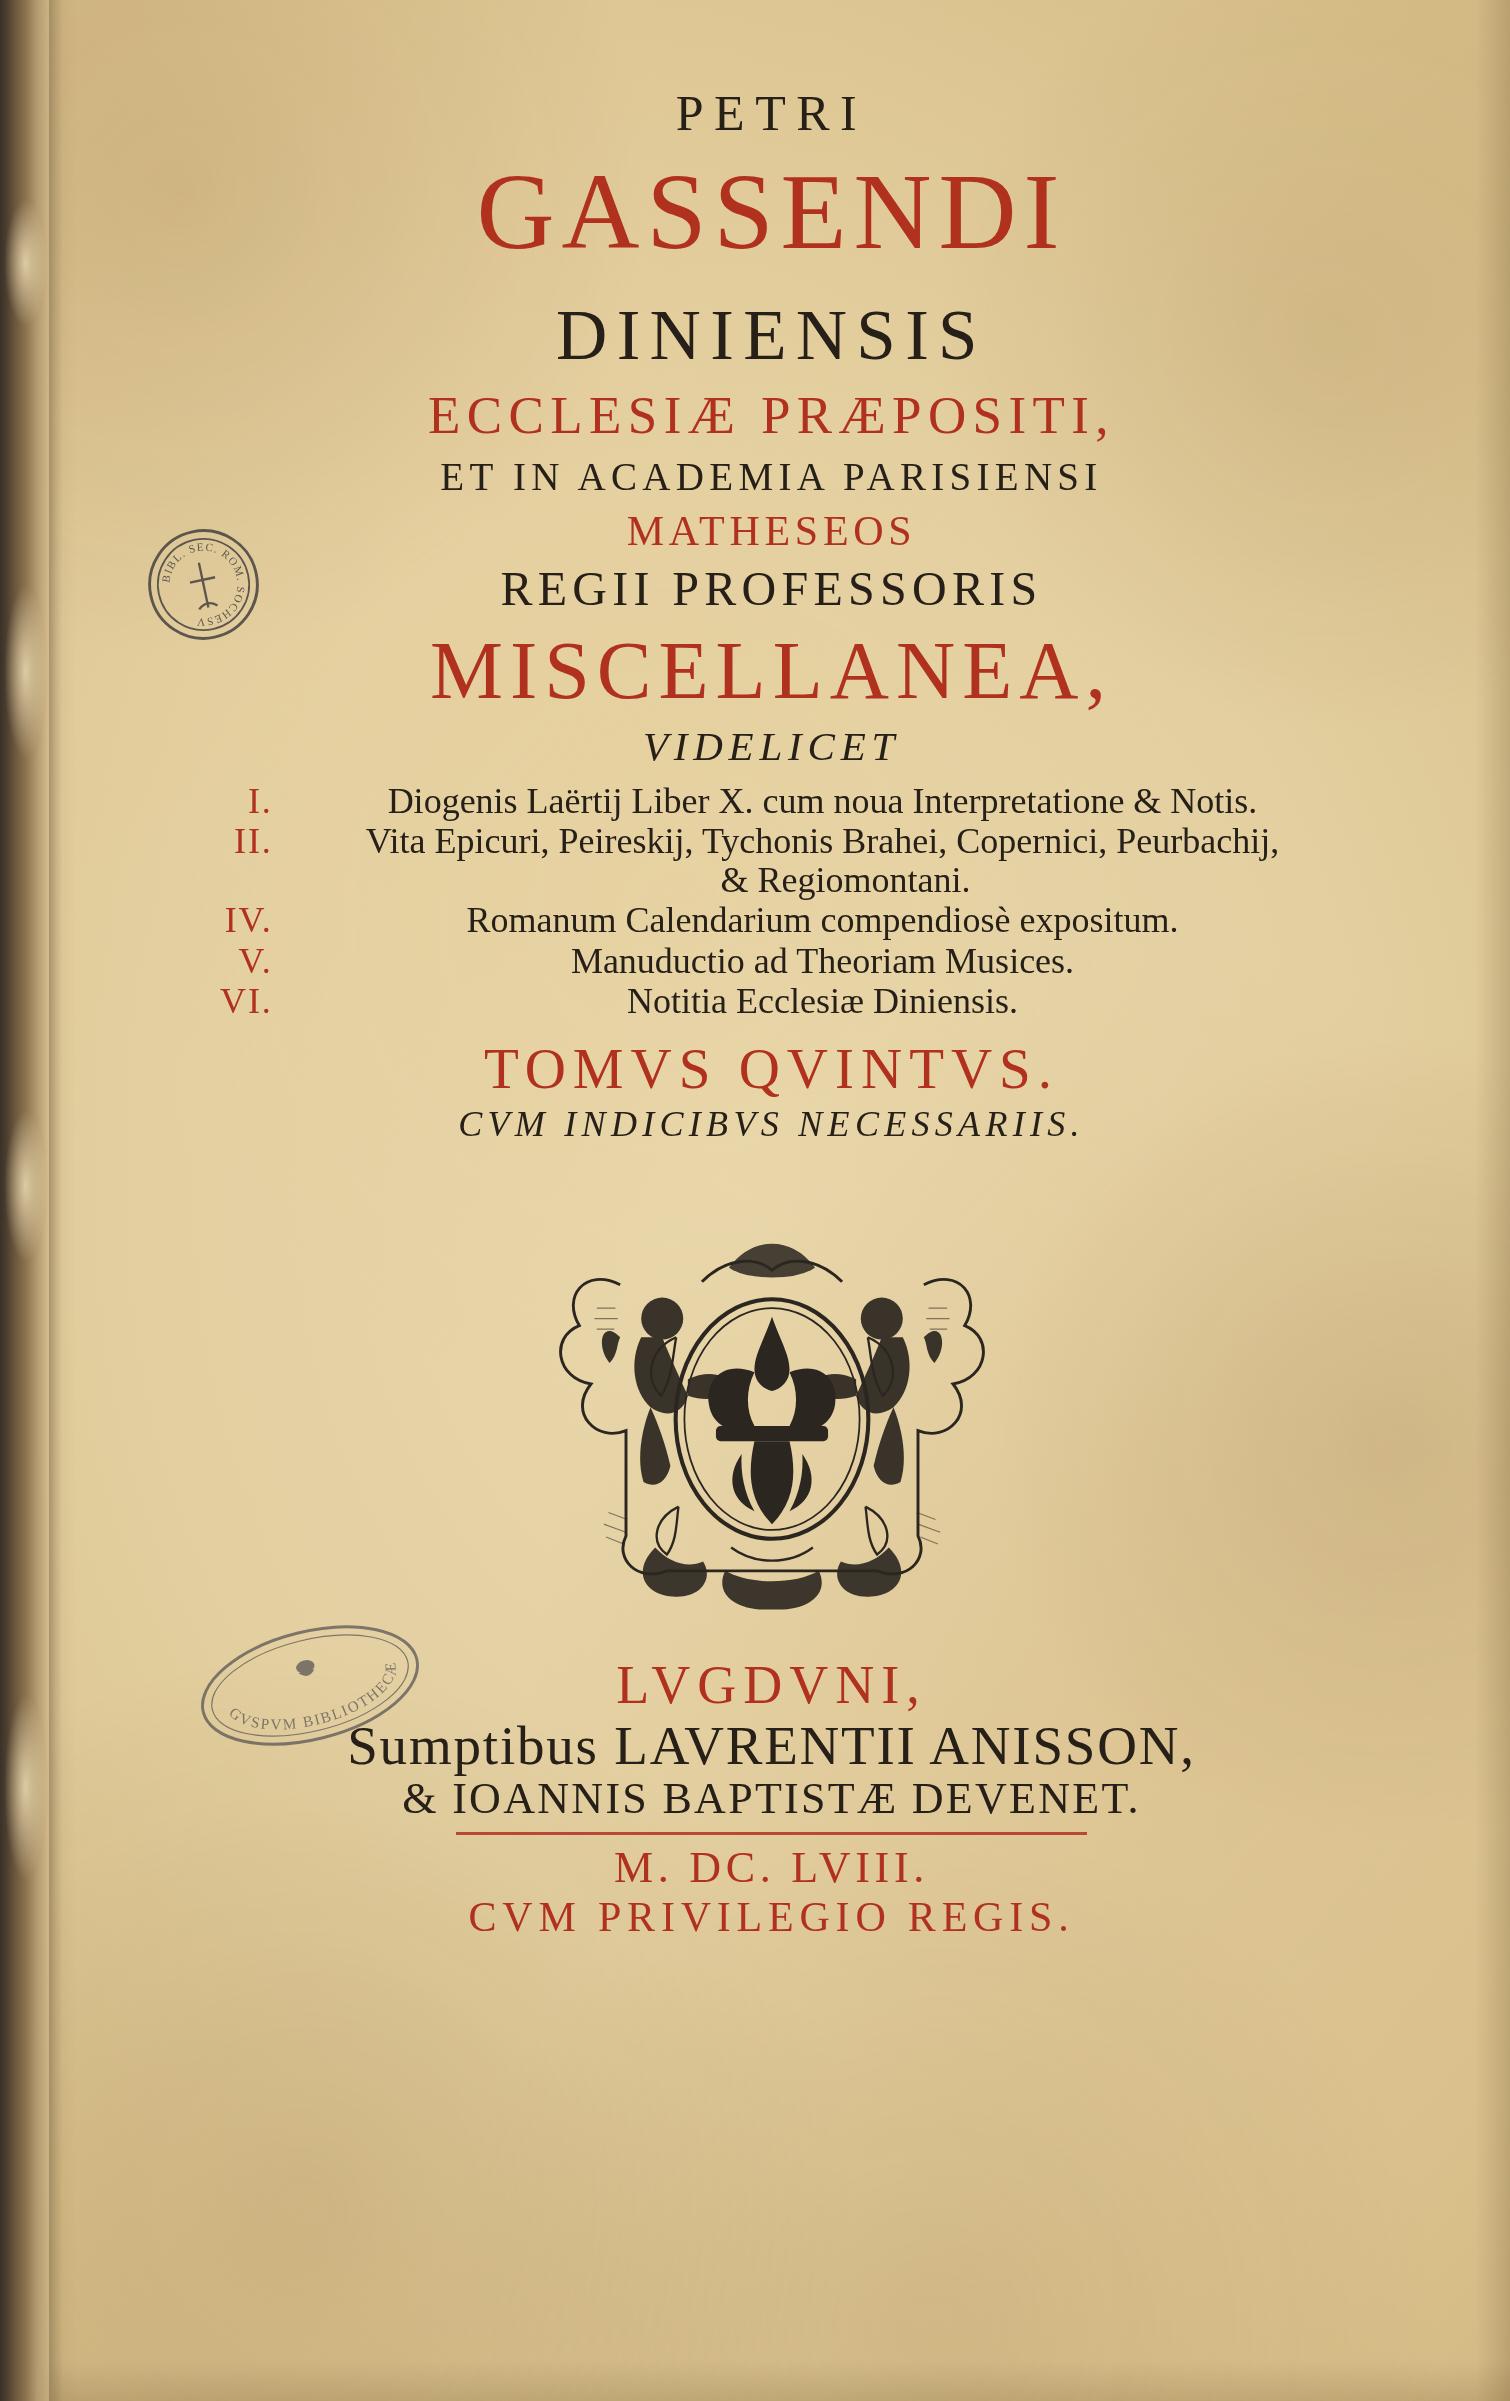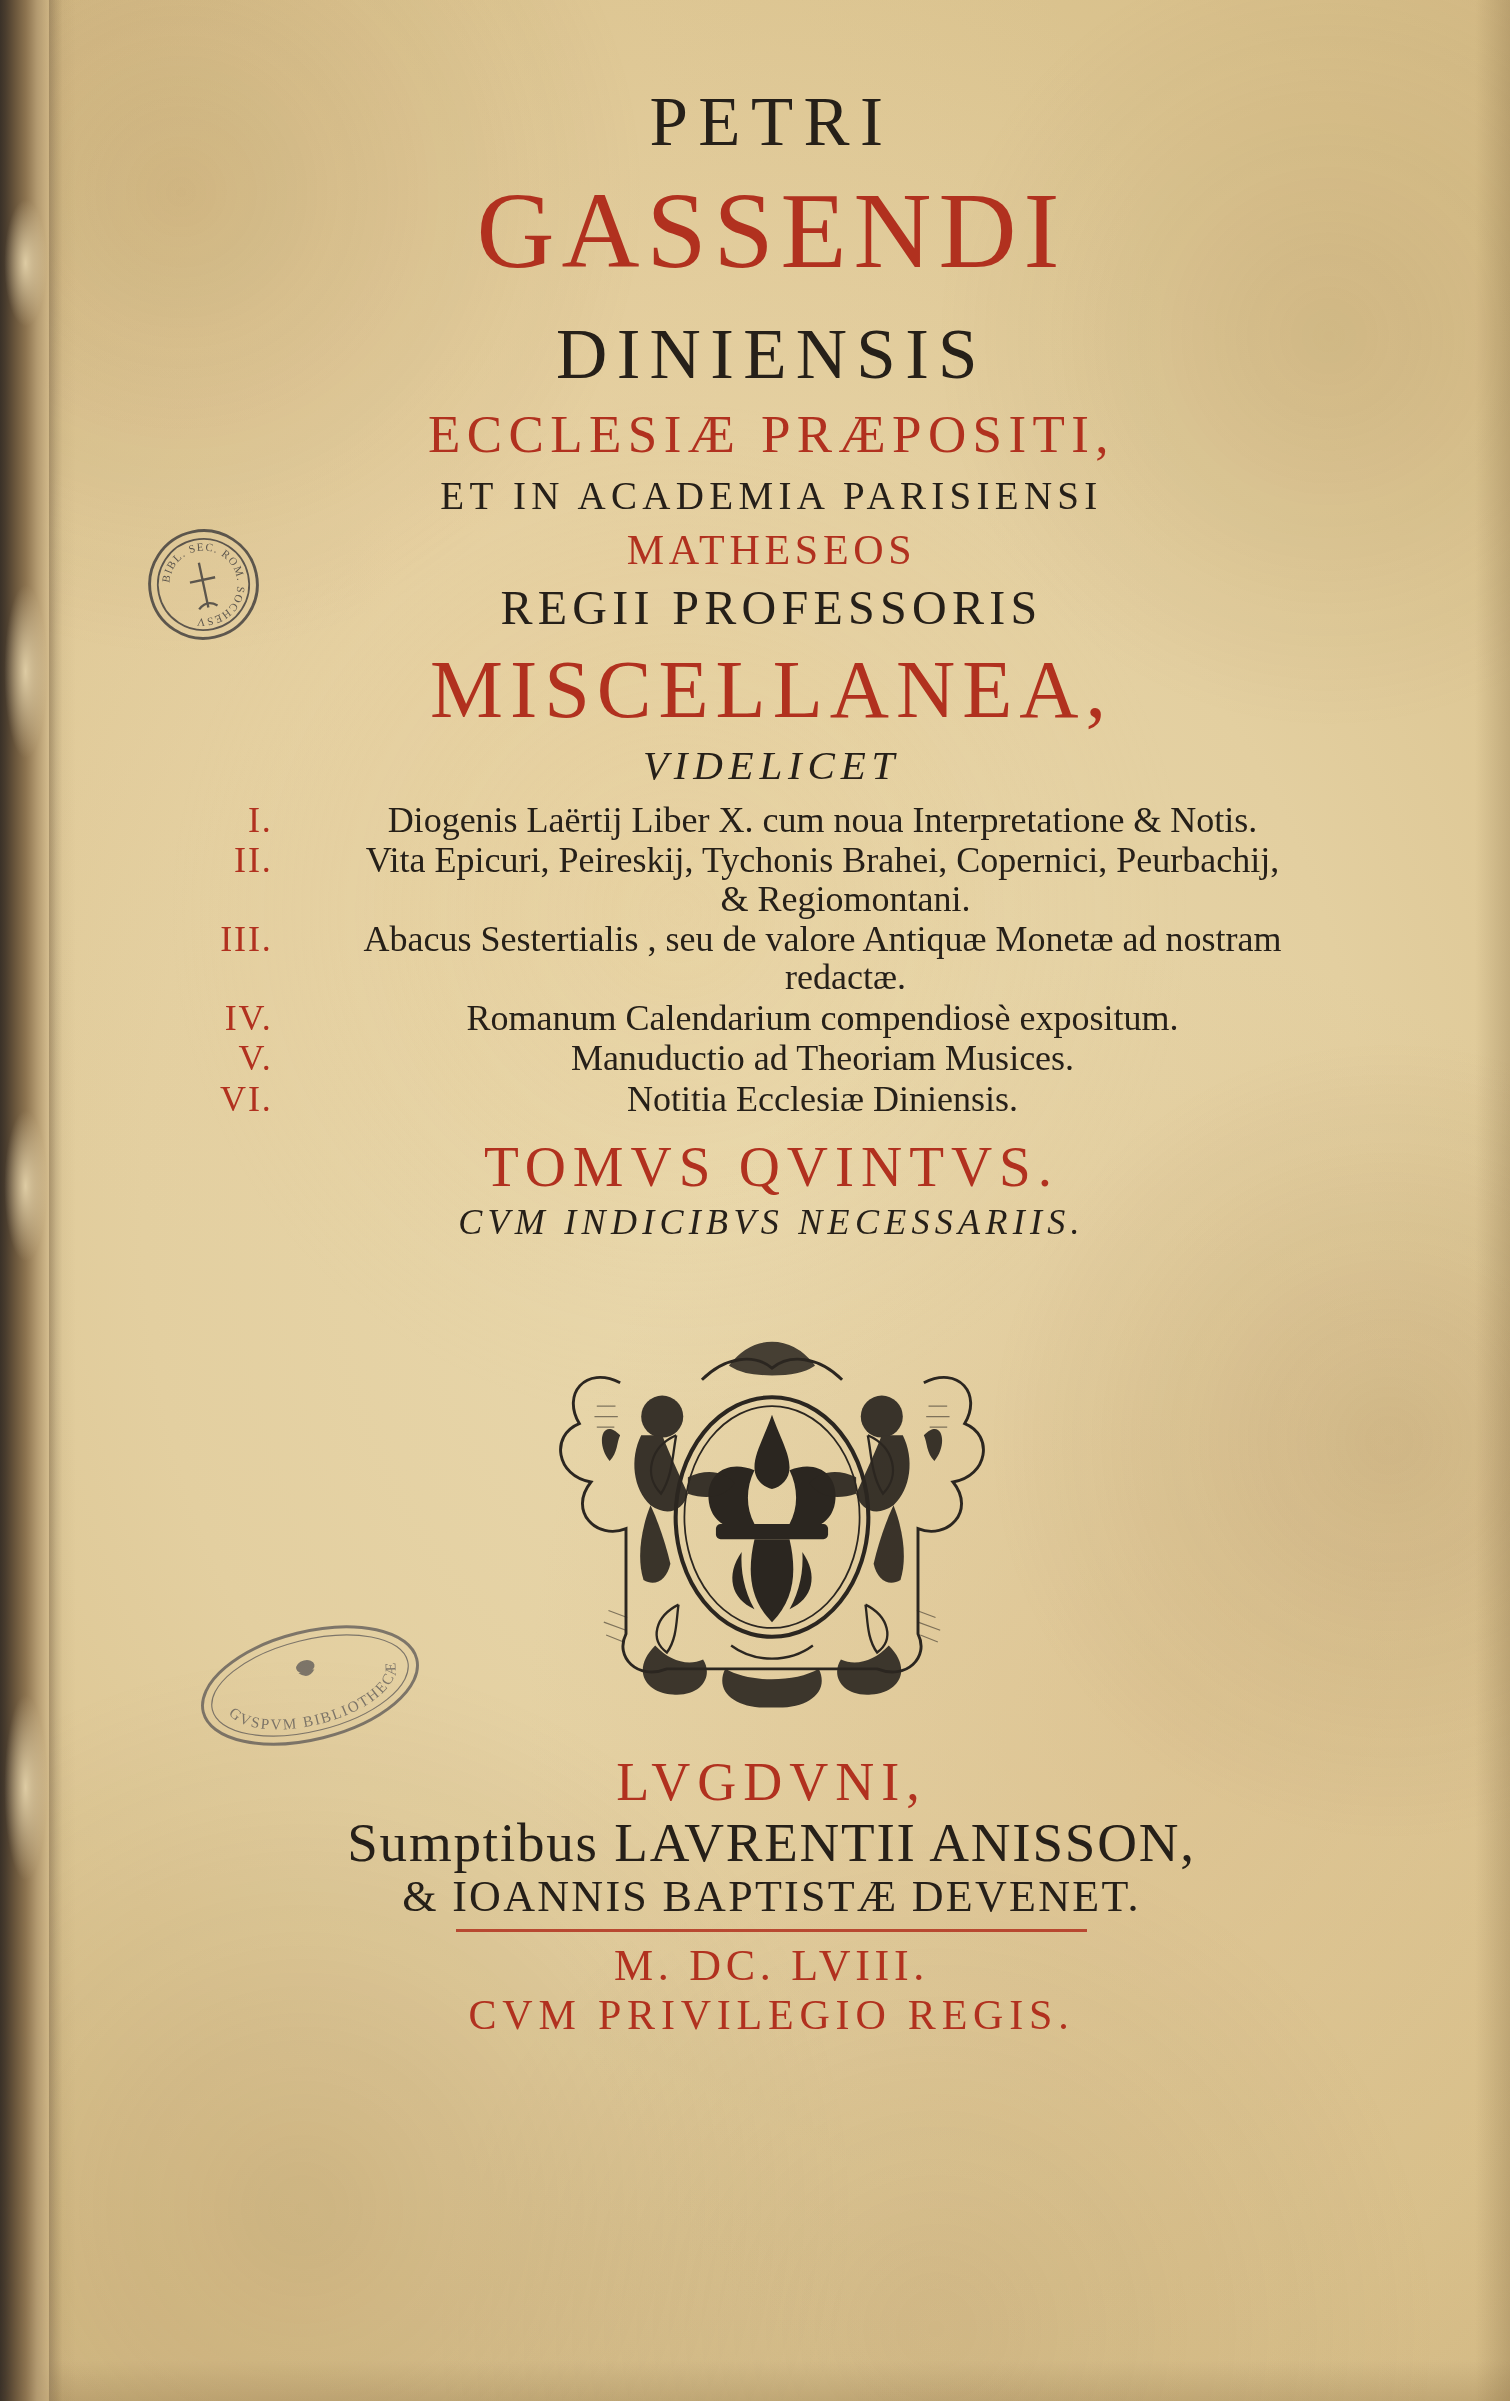--- a/index.html
+++ b/index.html
@@ -88,21 +88,21 @@
   .red { color: #b1311f; }
   .blk { color: #262019; }
 
   .line {
     line-height: 1.0;
     white-space: nowrap;
   }
 
   .t-petri {
     margin-top: 88px;
-    font-size: 69px;
+    font-size: 50px;
     letter-spacing: 10.5px;
     font-weight: 400;
     text-align: center;
   }
   .t-gassendi {
     margin-top: 20px;
     font-size: 108px;
     letter-spacing: 7px;
   }
   .t-diniensis {
@@ -305,27 +305,20 @@
     <div class="toc">
       <div class="toc-row">
         <div class="toc-num red">I.</div>
         <div class="toc-txt blk">Diogenis Laërtij Liber X. cum noua Interpretatione &amp; Notis.</div>
       </div>
       <div class="toc-row">
         <div class="toc-num red">II.</div>
         <div class="toc-txt blk">
           <span>Vita Epicuri, Peireskij, Tychonis Brahei, Copernici, Peurbachij,</span>
           <span class="toc-cont">&amp; Regiomontani.</span>
-        </div>
-      </div>
-      <div class="toc-row">
-        <div class="toc-num red">III.</div>
-        <div class="toc-txt blk">
-          <span>Abacus Sestertialis , seu de valore Antiquæ Monetæ ad nostram</span>
-          <span class="toc-cont">redactæ.</span>
         </div>
       </div>
       <div class="toc-row">
         <div class="toc-num red">IV.</div>
         <div class="toc-txt blk">Romanum Calendarium compendiosè expositum.</div>
       </div>
       <div class="toc-row">
         <div class="toc-num red">V.</div>
         <div class="toc-txt blk">Manuductio ad Theoriam Musices.</div>
       </div>

